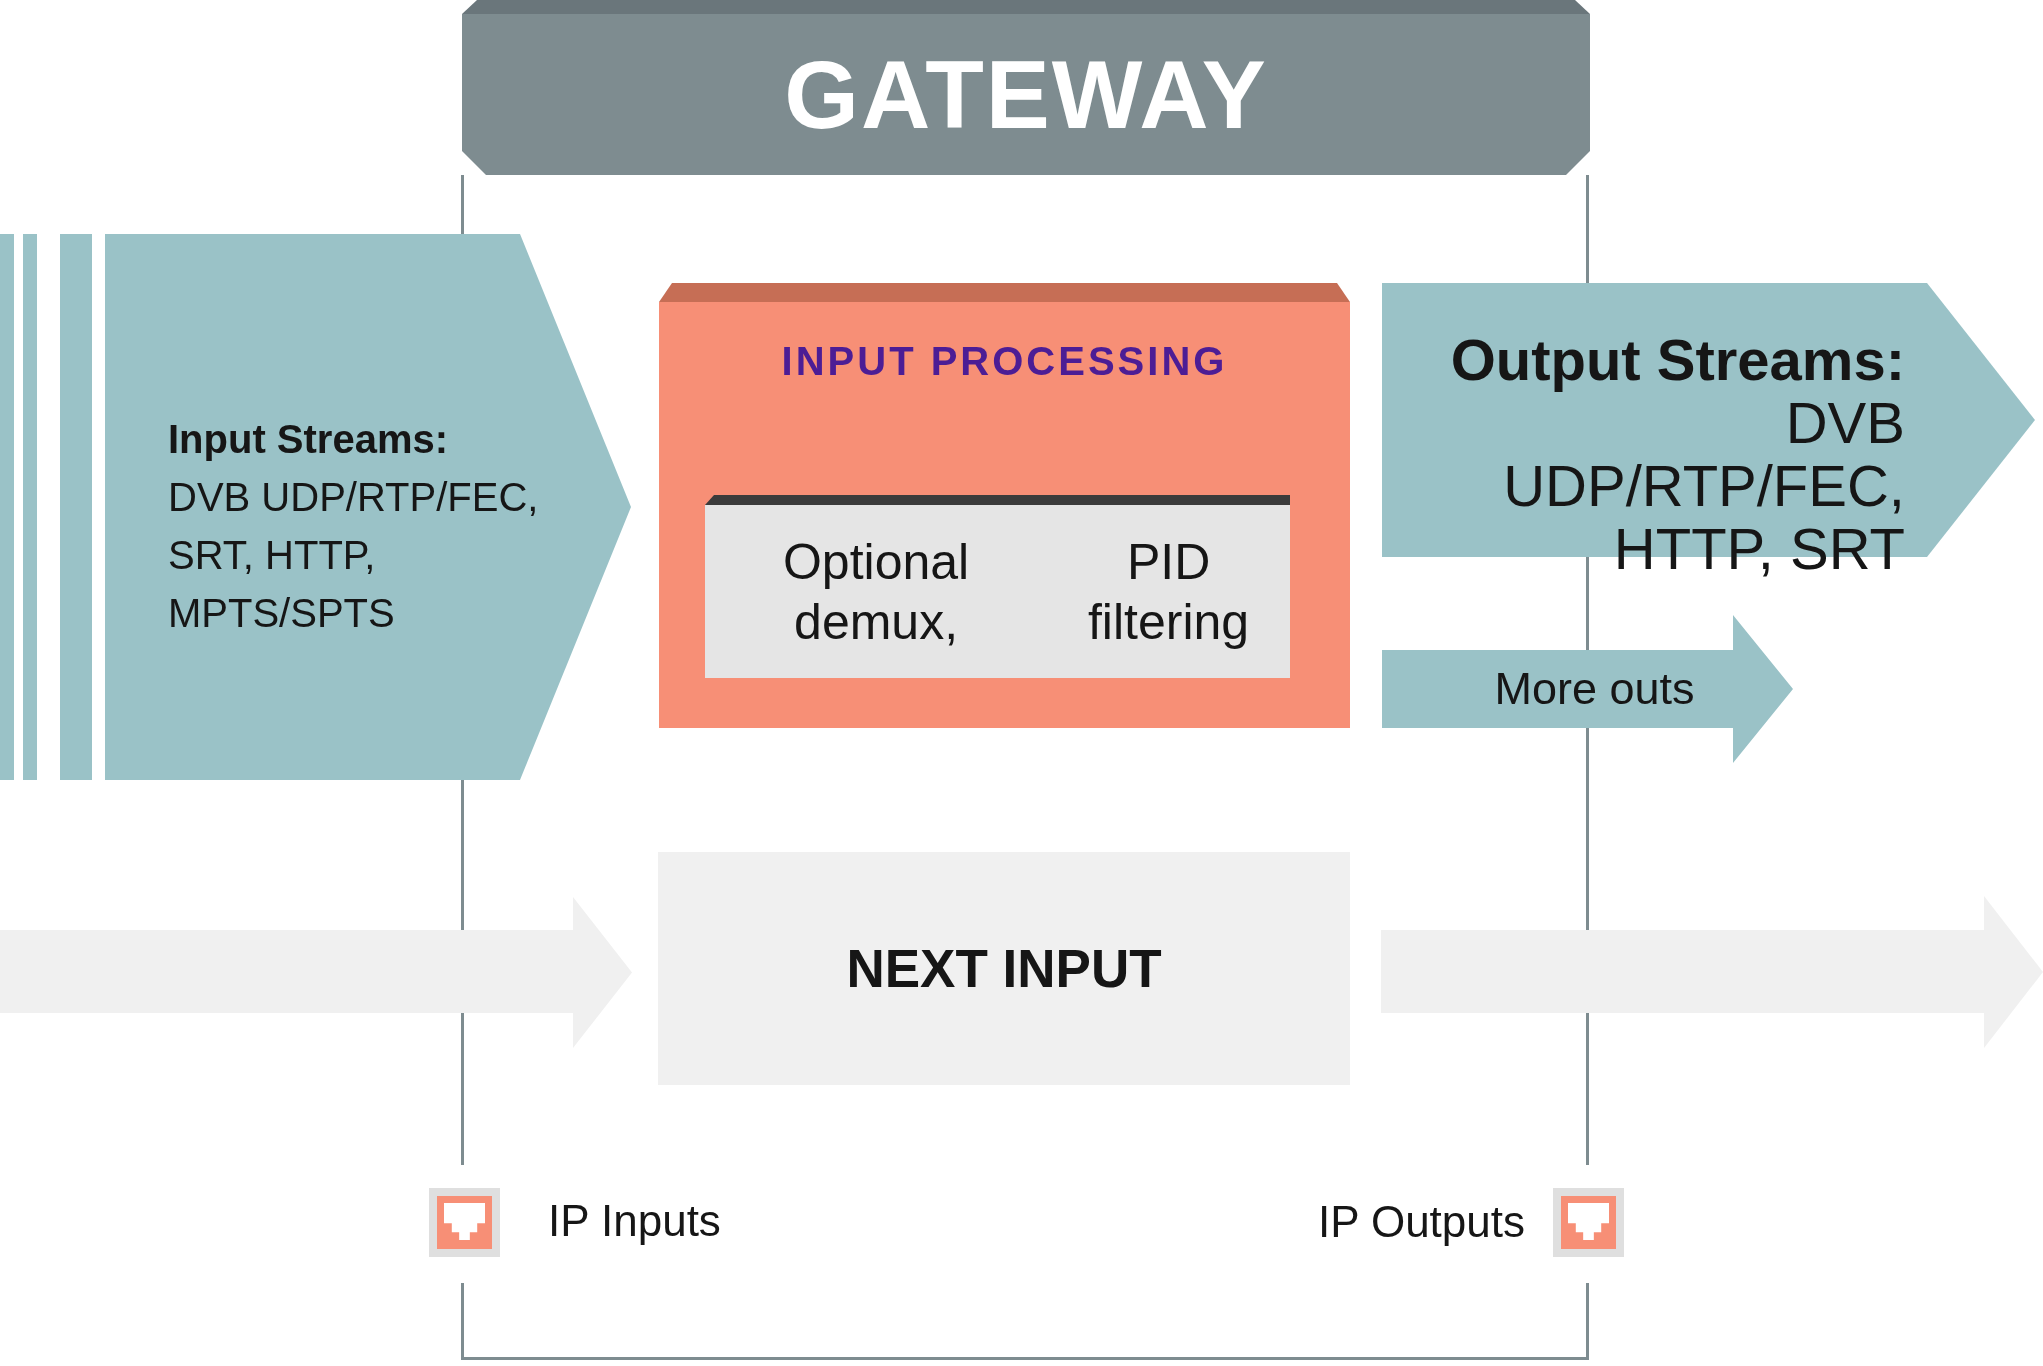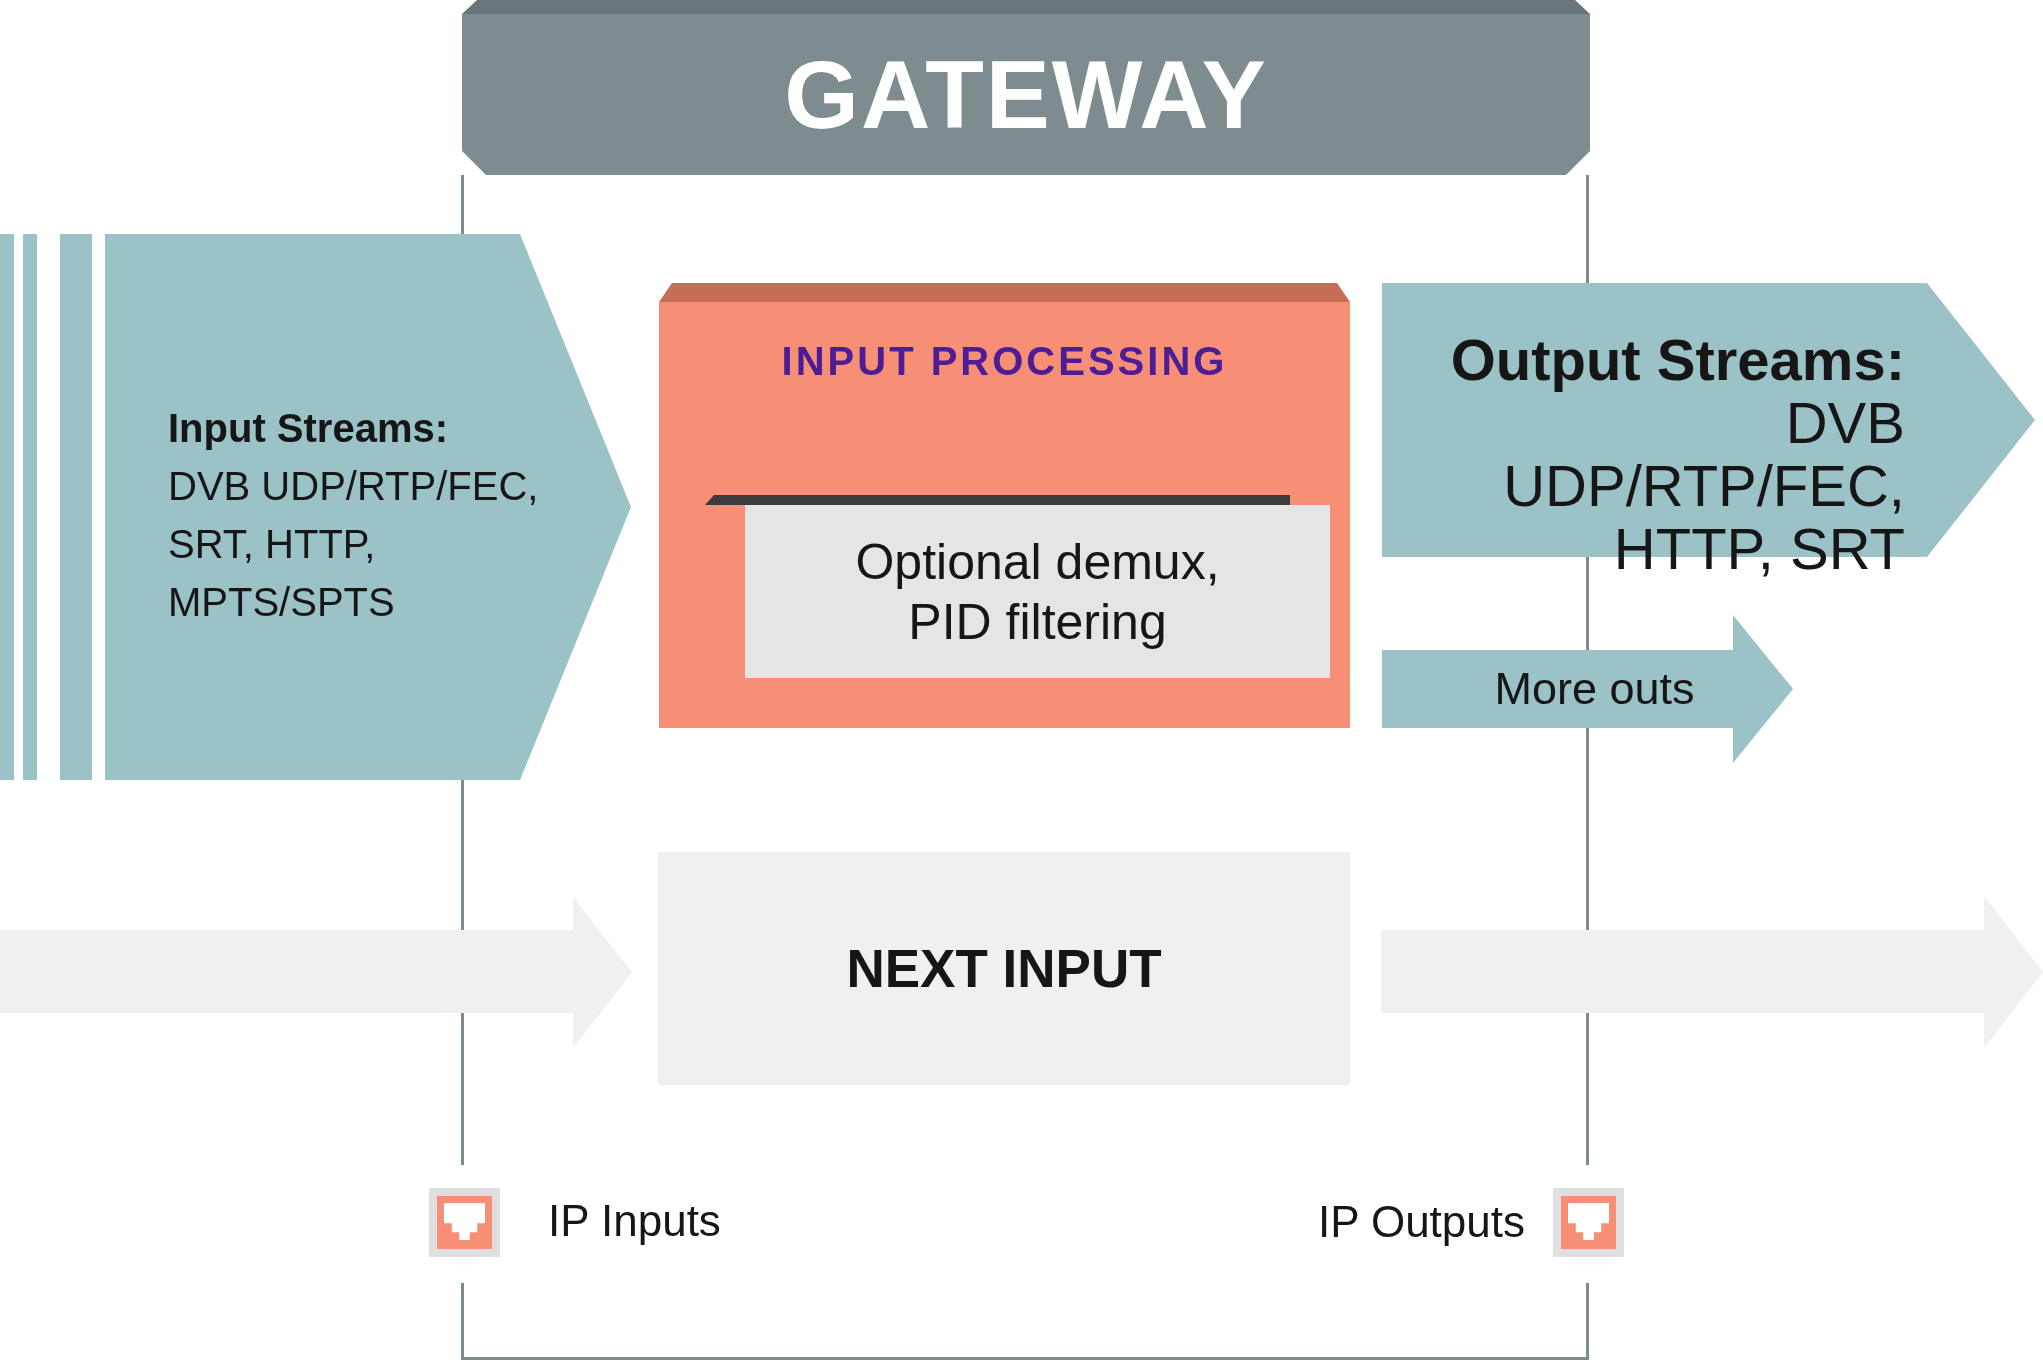--- a/index.html
+++ b/index.html
@@ -31,36 +31,36 @@
     clip-path:polygon(15px 0,calc(100% - 15px) 0,100% 100%,0 100%);}
   #header .face{position:absolute;left:0;top:14px;width:100%;height:161px;background:var(--header);
     clip-path:polygon(0 0,100% 0,100% calc(100% - 24px),calc(100% - 24px) 100%,24px 100%,0 calc(100% - 24px));
     display:flex;align-items:center;justify-content:center;}
   #header .face span{color:#fff;font-size:96px;font-weight:700;letter-spacing:2px;}
 
   
   .teal-bar{background:var(--teal);top:234px;height:546px;z-index:3;}
   #input-arrow{left:105px;top:234px;width:526px;height:546px;background:var(--teal);z-index:3;
     clip-path:polygon(0 0,415px 0,100% 50%,415px 100%,0 100%);}
-  #input-text{left:168px;top:399px;z-index:5;font-size:40px;line-height:58px;}
+  #input-text{left:168px;top:410px;z-index:5;font-size:40px;line-height:58px;}
   #input-text .hd{font-weight:700;}
 
   
   #proc{left:659px;top:283px;width:691px;height:445px;z-index:3;}
   #proc .strip{position:absolute;left:0;top:0;width:100%;height:19px;background:var(--salmon_dark);
     clip-path:polygon(13px 0,calc(100% - 13px) 0,100% 100%,0 100%);}
   #proc .face{position:absolute;left:0;top:19px;width:100%;height:426px;background:var(--salmon);}
   #proc .title{position:absolute;left:0;top:56px;width:100%;text-align:center;color:#4c1d95;
     font-size:40px;font-weight:600;letter-spacing:3px;}
   #demux{position:absolute;left:46px;top:212px;width:585px;height:183px;}
   #demux .dstrip{position:absolute;left:0;top:0;width:100%;height:10px;background:var(--demux_strip);
     clip-path:polygon(9px 0,100% 0,100% 100%,0 100%);}
   #demux .dface{position:absolute;left:0;top:10px;width:100%;height:173px;background:var(--demux_face);
-    display:flex;flex-direction:column;align-items:center;justify-content:center;
-    font-size:50px;line-height:60px;text-align:center;margin-left:40px;}
+    display:flex;flex-direction:row;align-items:center;justify-content:center;
+    font-size:50px;line-height:60px;text-align:center;}
 
   
   #output-arrow{left:1382px;top:283px;width:653px;height:274px;background:var(--teal);z-index:3;
     clip-path:polygon(0 0,545px 0,100% 50%,545px 100%,0 100%);}
   #output-text{position:absolute;right:130px;top:45px;text-align:right;font-size:58px;line-height:63px;}
   #output-text .hd{font-weight:700;}
 
   
   #moreouts{left:1382px;top:615px;width:411px;height:148px;background:var(--teal);z-index:3;
     clip-path:polygon(0 35px,351px 35px,351px 0,100% 74px,351px 148px,351px 113px,0 113px);}

